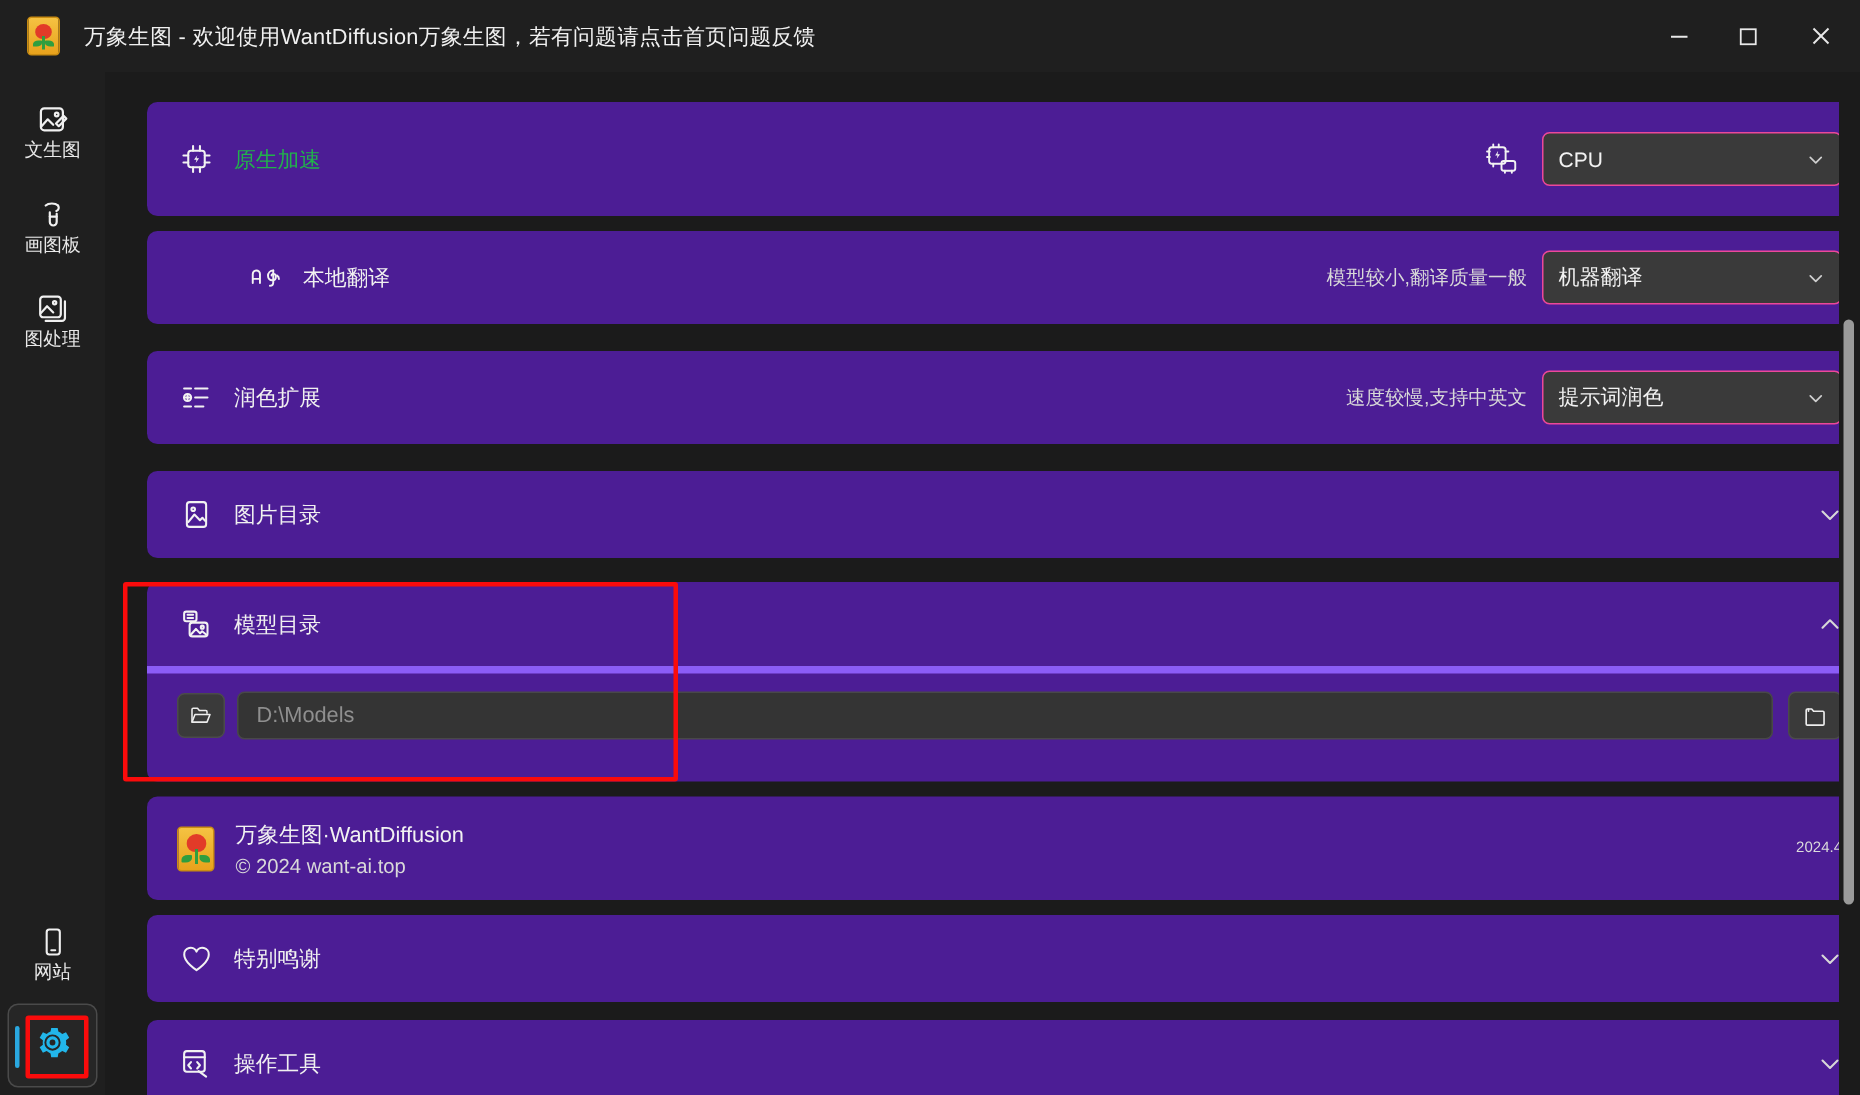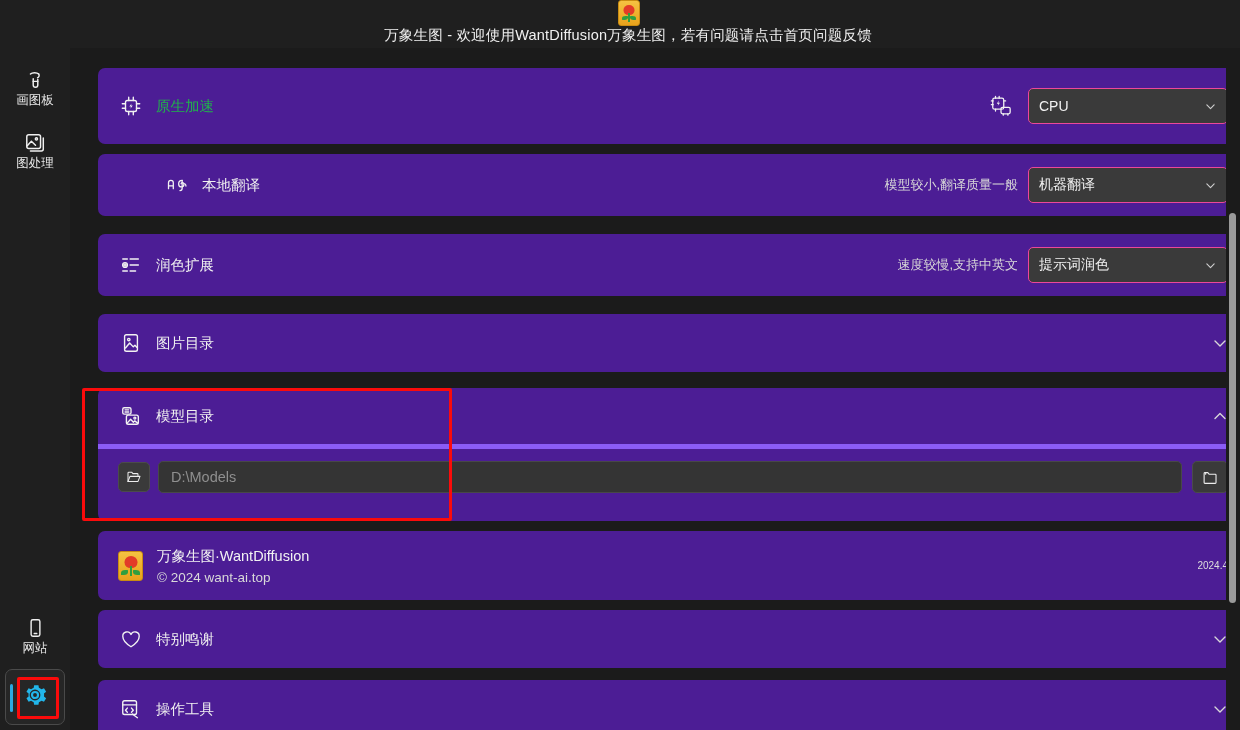--- a/index.html
+++ b/index.html
@@ -7,21 +7,21 @@
     width: 1240px; height: 730px;
     background: #1b1b1b;
     font-family: "Liberation Sans", "DejaVu Sans", sans-serif;
     overflow: hidden;
   }
 
   
   #titlebar {
     position: absolute; left: 0; top: 0; width: 1240px; height: 48px;
     background: #1f1f1f;
-    display: flex; align-items: center; flex-direction: column;
+    display: flex; align-items: center;
   }
   #app-icon {
     width: 22px; height: 26px; margin-left: 18px; flex: 0 0 auto;
     border-radius: 3px;
     background: linear-gradient(#f5c242, #e8a21c);
     border: 1px solid #c98c12;
     position: relative;
   }
   #app-icon .petal {
     position: absolute; left: 50%; top: 4px; transform: translateX(-50%);
@@ -195,20 +195,31 @@
         </svg>
     </div>
   </div>
 </div>
 
 <div id="sidebar">
   <div id="nav-top">
     <div class="navitem">
       <span>
         <svg width="23" height="22" viewBox="0 0 24 24" fill="none" stroke="#f0f0f0" stroke-width="1.6" stroke-linecap="round" stroke-linejoin="round">
+          <rect x="3" y="3.5" width="16" height="16" rx="2.5"></rect>
+          <circle cx="14.5" cy="8" r="1.3"></circle>
+          <path d="M3.5 16.5 8 11.5l4 4"></path>
+          <path d="M16 16.5l5.5-5.5-2-2L14 14.5z"></path>
+        </svg>
+      </span>
+      <span class="nlabel">文生图</span>
+    </div>
+    <div class="navitem">
+      <span>
+        <svg width="23" height="22" viewBox="0 0 24 24" fill="none" stroke="#f0f0f0" stroke-width="1.6" stroke-linecap="round" stroke-linejoin="round">
           <path d="M6.5 5.5c2-2 7-2 9 0"></path>
           <path d="M15.5 5.5c1 1.5.4 3.3-1.2 4"></path>
           <path d="M9.5 10.5v7a2.5 2.5 0 0 0 5 0v-6"></path>
           <path d="M9.5 13.5h5"></path>
         </svg>
       </span>
       <span class="nlabel">画图板</span>
     </div>
     <div class="navitem">
       <span>

